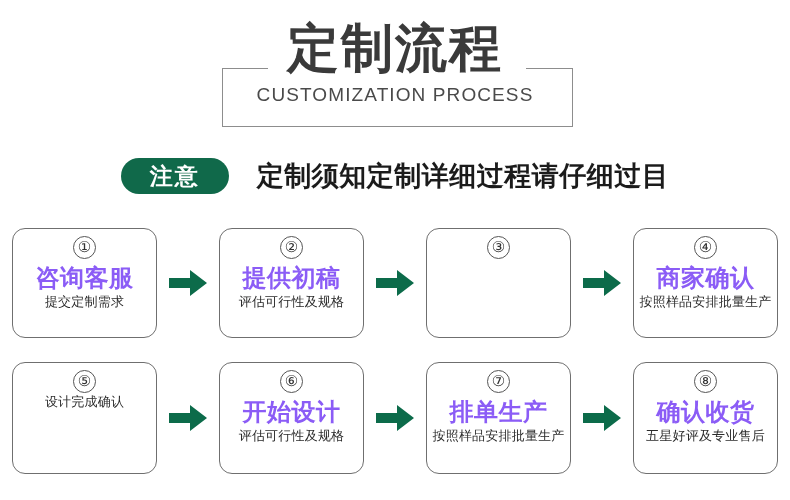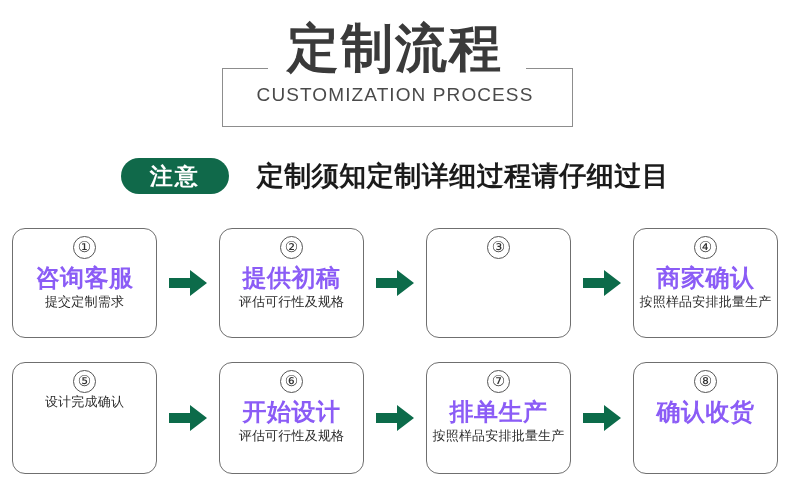--- a/index.html
+++ b/index.html
@@ -250,14 +250,15 @@
       <div class="step-sub">按照样品安排批量生产</div>
     </div>
     <div class="step-arrow">
       <svg width="38" height="26" viewBox="0 0 38 26">
         <path d="M0 8 H21 V0 L38 13 L21 26 V18 H0 Z" fill="#0c6b4a"></path>
       </svg>
     </div>
     <div class="step-card" style="border-color: rgb(111, 111, 111);">
       <div class="step-num">⑧</div>
       <div class="step-title">确认收货</div>
+      <div class="step-sub">五星好评及专业售后</div>
     </div>
   </div>
 
 </body></html>

